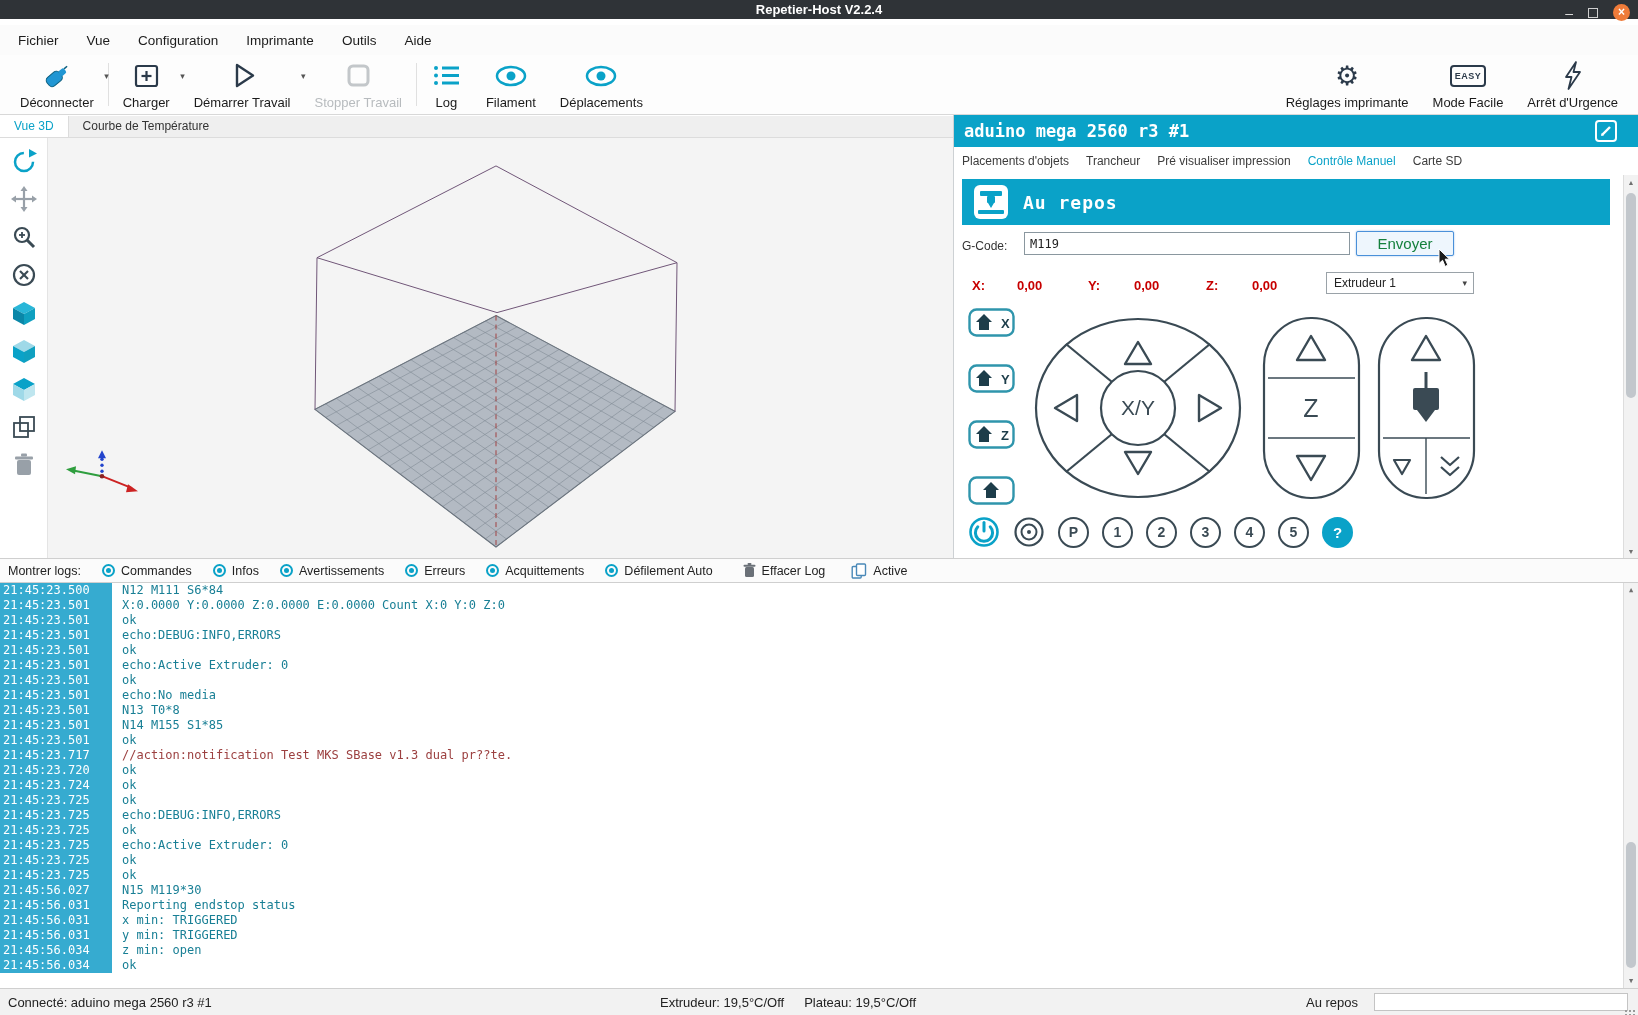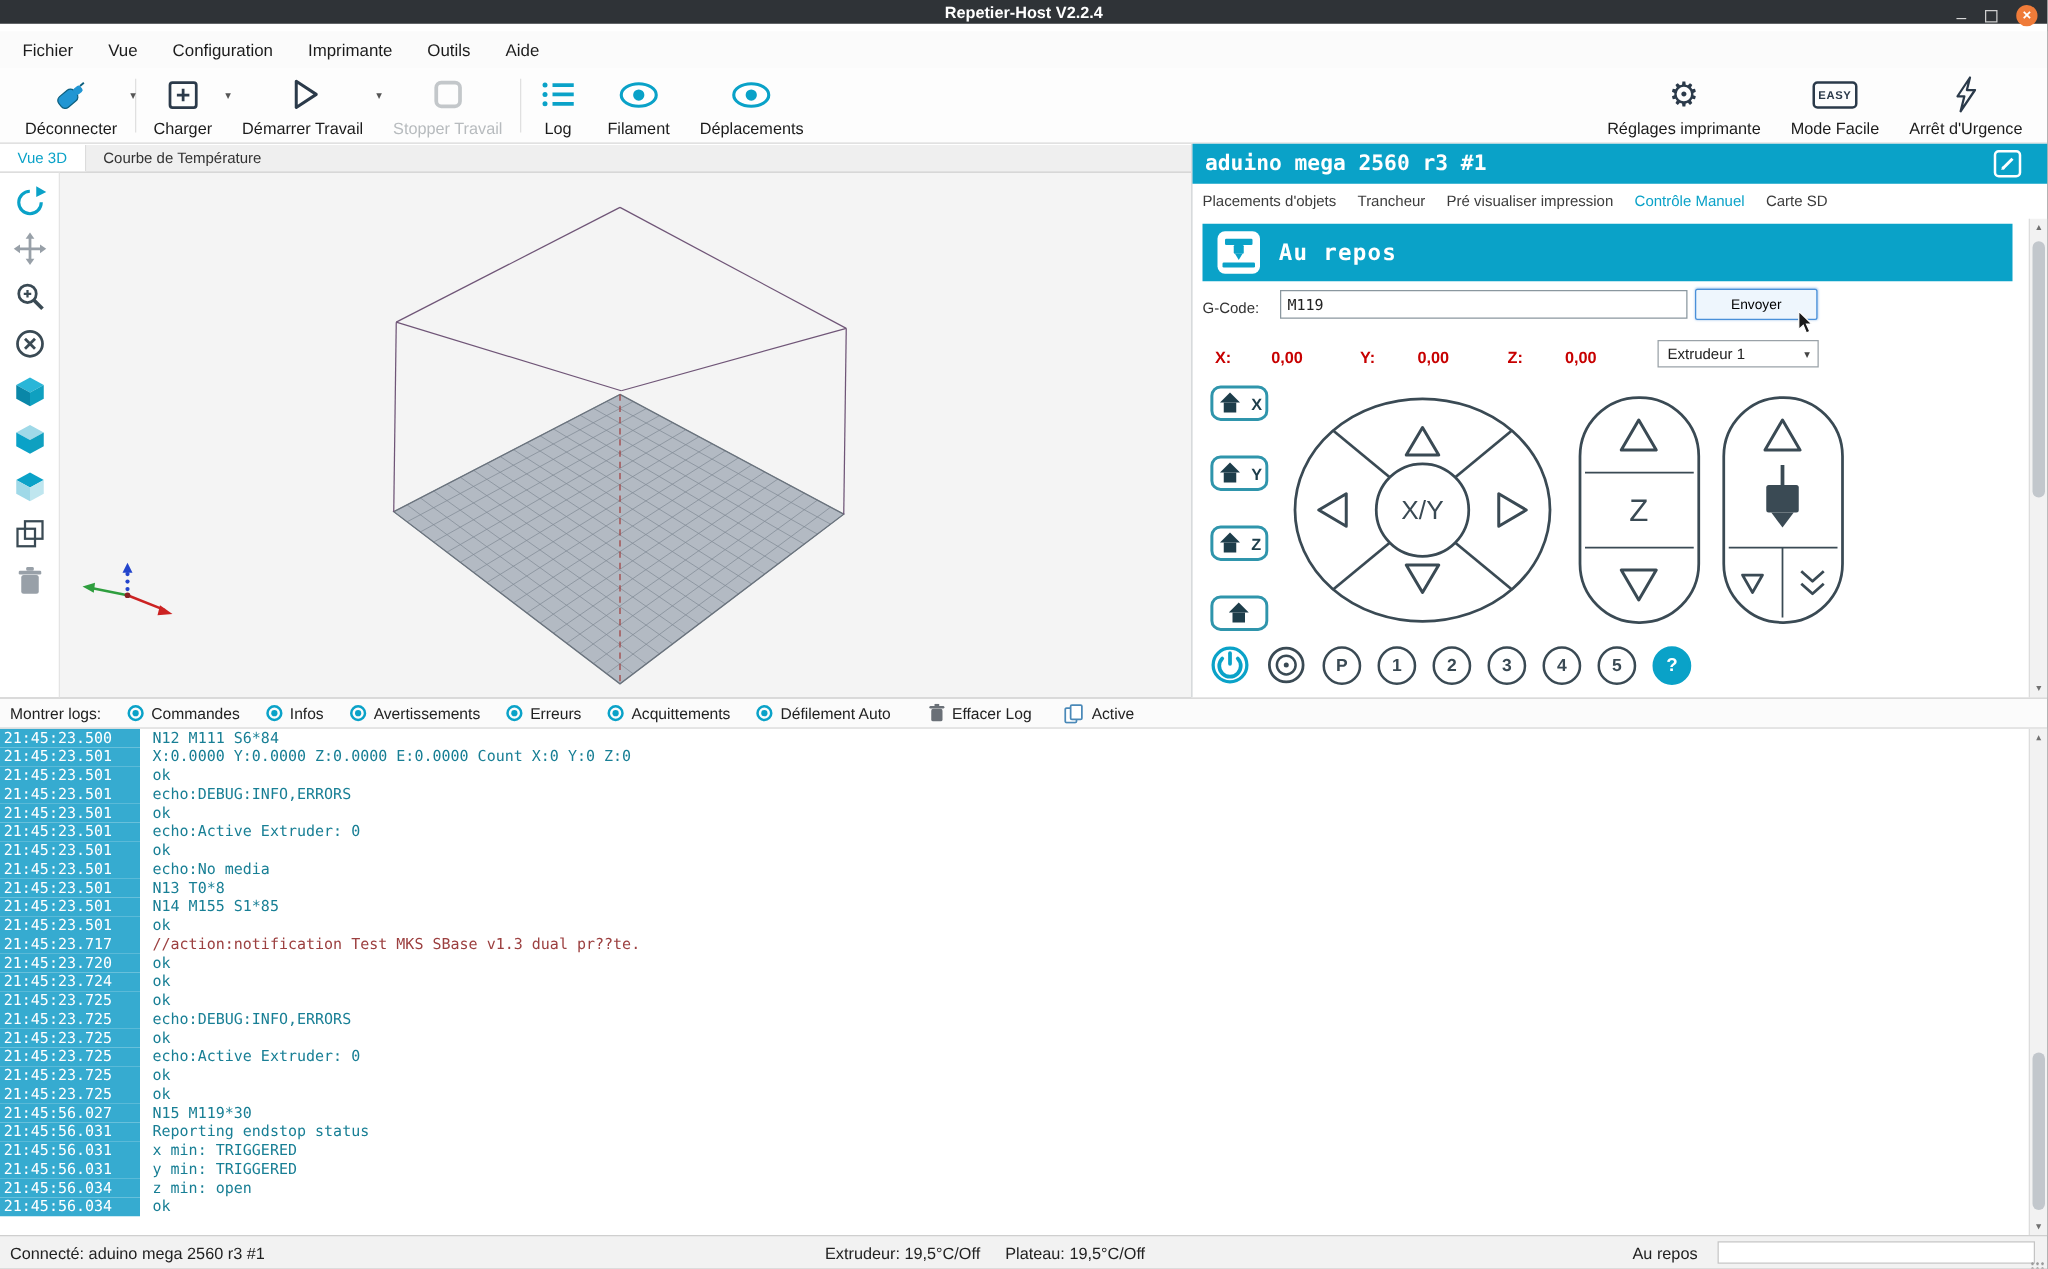--- a/index.html
+++ b/index.html
@@ -45,25 +45,25 @@
   .panel { position:absolute; left:953px; top:115px; width:685px; height:443px; background:#fff; border-left:1px solid #cdd1d4; }
   .p-header { position:absolute; left:0; top:0; width:100%; height:32px; background:#0aa2c8; color:#fff; font-family:"DejaVu Sans Mono",monospace; font-weight:bold; font-size:17px; line-height:32px; padding-left:10px; }
   .p-edit { position:absolute; left:640px; top:4px; }
   .p-tabs { position:absolute; top:32px; left:0; height:28px; display:flex; align-items:center; padding-left:8px; gap:17px; font-size:12px; color:#3c3c3c; }
   .p-tab.active { color:#0aa2c8; }
   .p-banner { position:absolute; left:8px; top:64px; width:648px; height:46px; background:#0aa2c8; display:flex; align-items:center; }
   .p-banner .txt { color:#fff; font-family:"DejaVu Sans Mono",monospace; font-weight:bold; font-size:18px; margin-left:14px; letter-spacing:1px; }
   .p-banner svg { margin-left:11px; }
   .gc-label { position:absolute; left:8px; top:124px; font-size:12px; color:#333; }
   .gc-input { position:absolute; left:70px; top:117px; width:326px; height:23px; border:1px solid #8a979f; background:#fff; font-family:"DejaVu Sans Mono",monospace; font-size:12px; padding:0 5px; color:#222; }
-  .gc-send { position:absolute; left:402px; top:116px; width:98px; height:25px; border:1px solid #4a90d9; background:#eef6fd; border-radius:2px; font-size:11px; color:#000000; display:flex; align-items:center; justify-content:center; box-shadow:0 0 2px rgba(74,144,217,.6); }
+  .gc-send { position:absolute; left:402px; top:116px; width:98px; height:25px; border:1px solid #4a90d9; background:#eef6fd; border-radius:2px; font-size:15px; color:#15803d; display:flex; align-items:center; justify-content:center; box-shadow:0 0 2px rgba(74,144,217,.6); }
   .coords { position:absolute; left:0; top:163px; width:100%; height:16px; font-size:13px; color:#c70000; font-weight:bold; }
   .coords span { position:absolute; white-space:nowrap; }
   .c-xl { left:18px; } .c-xv { left:63px; } .c-yl { left:134px; } .c-yv { left:180px; } .c-zl { left:252px; } .c-zv { left:298px; }
-  .ext-select { position:absolute; left:372px; top:157px; width:129px; height:22px; border:1px solid #9aa2a8; background:#fff; display:flex; align-items:center; font-size:12px; color:#222; padding-left:7px; }
+  .ext-select { position:absolute; left:372px; top:157px; width:148px; height:22px; border:1px solid #9aa2a8; background:#fff; display:flex; align-items:center; font-size:12px; color:#222; padding-left:7px; }
   .ext-select .caret { position:absolute; right:6px; font-size:9px; color:#444; }
   .home-col { position:absolute; left:14px; top:193px; display:flex; flex-direction:column; gap:27px; }
   .pads { position:absolute; left:79px; top:201px; }
   .qrow { position:absolute; left:14px; top:401px; display:flex; gap:13px; align-items:center; }
   .cbtn { width:31px; height:31px; border:2.2px solid #3a4a54; border-radius:50%; display:flex; align-items:center; justify-content:center; font-size:14px; font-weight:bold; color:#3a4a54; background:#fff; }
   .cbtn.help { background:#0aa2c8; border-color:#0aa2c8; color:#fff; font-size:15px; }
   .cbtn.nob { border:none; width:32px; height:32px; }
 
   
   .vscroll { position:absolute; width:15px; background:#f2f2f2; border-left:1px solid #dddddd; }

